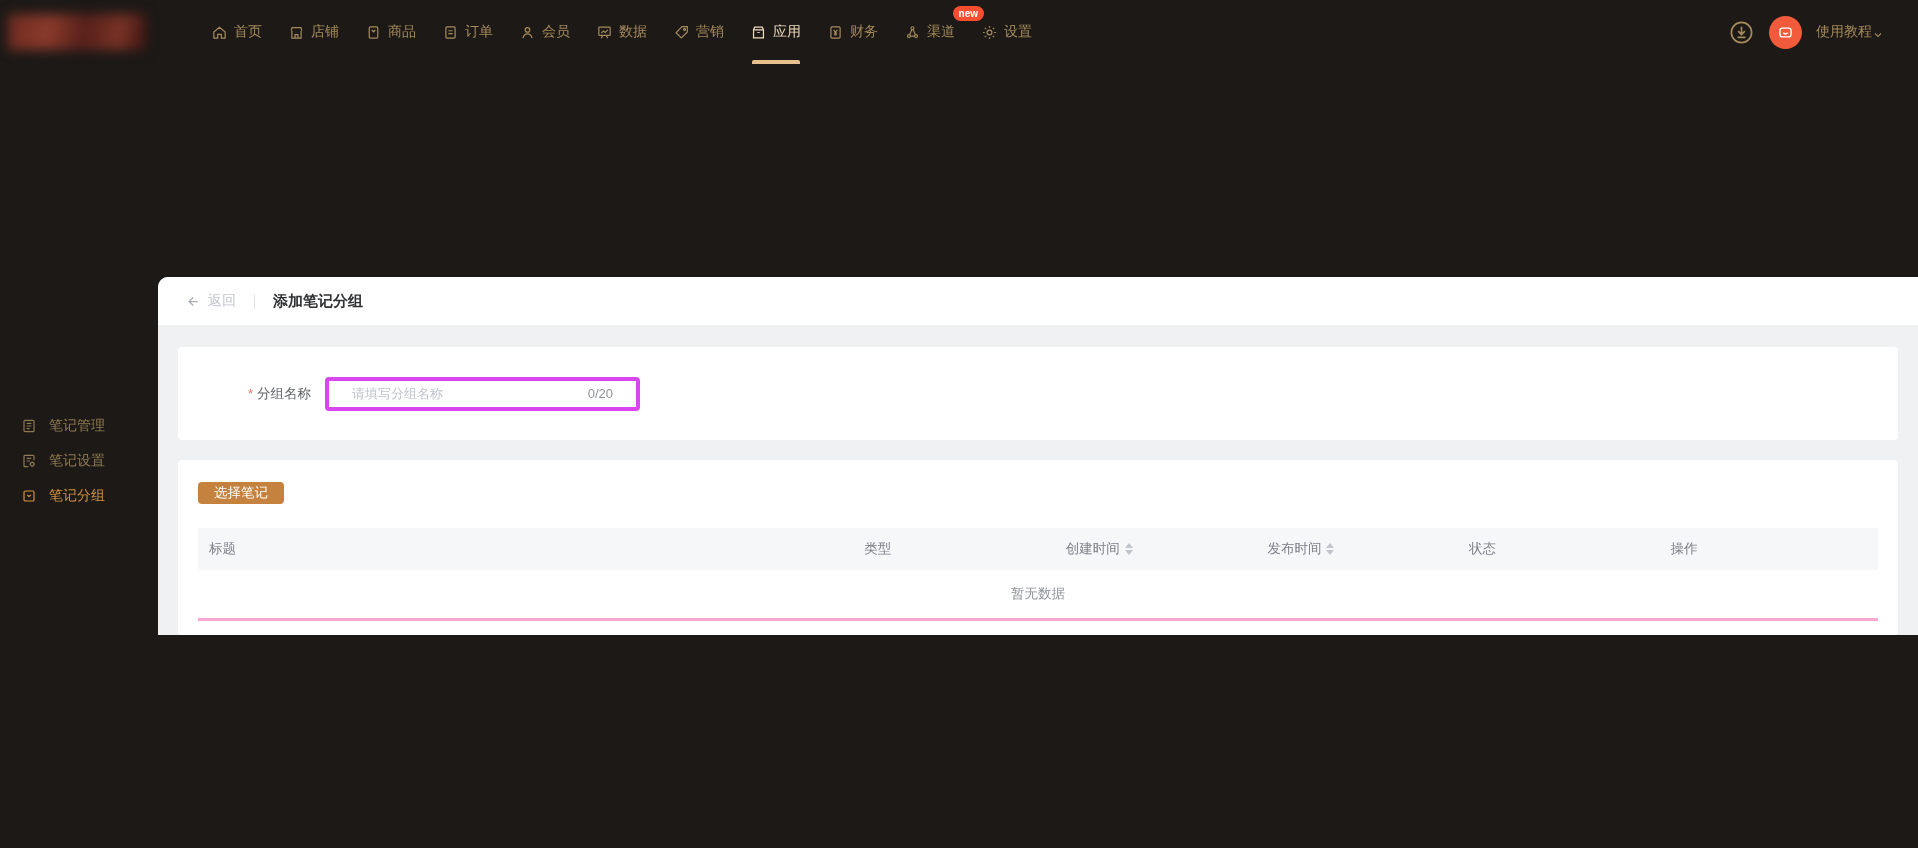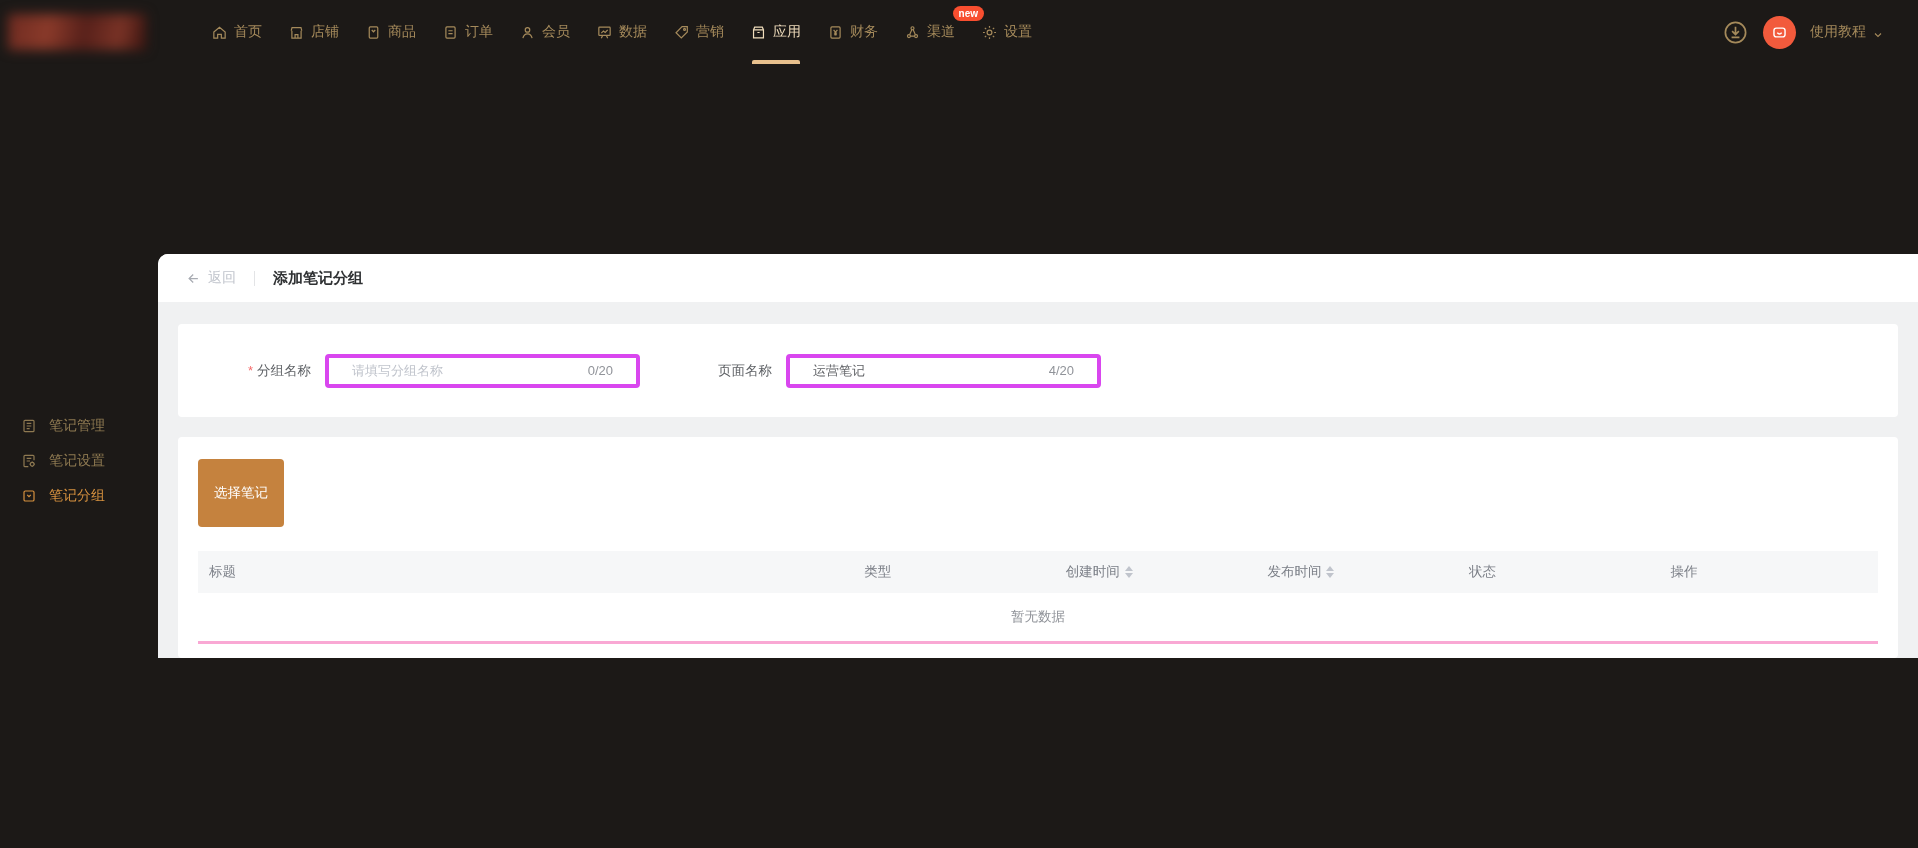--- a/index.html
+++ b/index.html
@@ -18,21 +18,21 @@
   .nav-item .nicon { width:17px; height:17px; display:block; }
   .nav-item.active { color:#f0ddbc; }
   .tab-underline { position:absolute; left:50%; transform:translateX(-50%); bottom:0;
                    width:48px; height:4px; border-radius:2px 2px 0 0; background:#e8c08d; }
   .new-badge { position:absolute; top:6px; right:-16px; background:#f84e2f; color:#fff;
                font-size:10px; line-height:15px; padding:0 6px; border-radius:8px; font-weight:bold; }
   .topbar-right { margin-left:auto; margin-right:34px; display:flex; align-items:center; gap:14px; color:#a58a5b; }
   .circle-btn { width:27px; height:27px; display:flex; align-items:center; justify-content:center; cursor:pointer; }
   .avatar { width:33px; height:33px; border-radius:50%; background:#f25a3c; display:flex;
             align-items:center; justify-content:center; cursor:pointer; }
-  .tutorial { display:flex; align-items:flex-end; gap:6px; font-size:14px; cursor:pointer; }
+  .tutorial { display:flex; align-items:flex-end; font-size:14px; cursor:pointer; }
 
   
   .frame { flex:1; display:flex; min-height:0;align-items:center; }
   .sidebar { width:158px; background:#1c1917; padding-top:10px; flex-shrink:0; }
   .side-item { display:flex; align-items:center; gap:12px; color:#8e7951; font-size:14px;
                padding:0 0 0 21px; height:35px; cursor:pointer; }
   .side-item .sicon { width:16px; height:16px; }
   .side-item.active { color:#d6913f; }
 
   .main { flex:1; background:#f0f1f2; border-top-left-radius:10px; overflow:hidden;
@@ -55,21 +55,21 @@
                 display:flex; align-items:center; padding:0 23px; background:#fff; }
   .input-wrap input { border:none; outline:none; flex:1; font-size:13px; color:#606266; min-width:0;
                       font-family:"Liberation Sans","DejaVu Sans",sans-serif; background:transparent; }
   .input-wrap input::placeholder { color:#c0c4cc; }
   .char-count { color:#909399; font-size:13px; margin-left:8px; white-space:nowrap; }
   .form-gap { width:78px; }
 
   
   .card-notes { padding:22px 20px 14px 20px; }
   .select-btn { background:#c5823e; color:#fff; border:none; border-radius:4px; font-size:13.5px;
-                padding:25px 16px; cursor:pointer; font-family:inherit; }
+                padding:2px 16px; cursor:pointer; font-family:inherit; }
   .table { margin-top:24px; width:100%; }
   .t-header { display:flex; background:#f6f7f8; height:42px; align-items:center; }
   .t-cell { font-size:13.5px; color:#7b7f87; padding-left:11px; display:flex; align-items:center; gap:5px; }
   .c0{width:39%;} .c1{width:12%;} .c2{width:12%;} .c3{width:12%;} .c4{width:12%;} .c5{width:13%;}
   .sorter { display:inline-flex; flex-direction:column; gap:2px; cursor:pointer; }
   .car-up { width:0; height:0; border-left:4px solid transparent; border-right:4px solid transparent;
             border-bottom:5px solid #c0c4cc; }
   .car-dn { width:0; height:0; border-left:4px solid transparent; border-right:4px solid transparent;
             border-top:5px solid #c0c4cc; }
   .t-empty { height:51px; display:flex; align-items:center; justify-content:center;
@@ -233,27 +233,20 @@
         <div class="card card-form">
           <div class="form-item">
             <span class="req-star">*</span>
             <span class="form-label">分组名称</span>
             <div class="input-wrap">
               <input type="text" placeholder="请填写分组名称" style="">
               <span class="char-count">0/20</span>
             </div>
           </div>
           <div class="form-gap"></div>
-          <div class="form-item">
-            <span class="form-label">页面名称</span>
-            <div class="input-wrap">
-              <input type="text" value="运营笔记" style="">
-              <span class="char-count">4/20</span>
-            </div>
-          </div>
         </div>
 
         <div class="card card-notes">
           <button class="select-btn">选择笔记</button>
 
           <div class="table">
             <div class="t-header">
               <div class="t-cell c0">
                 <span>标题</span>
               </div>

